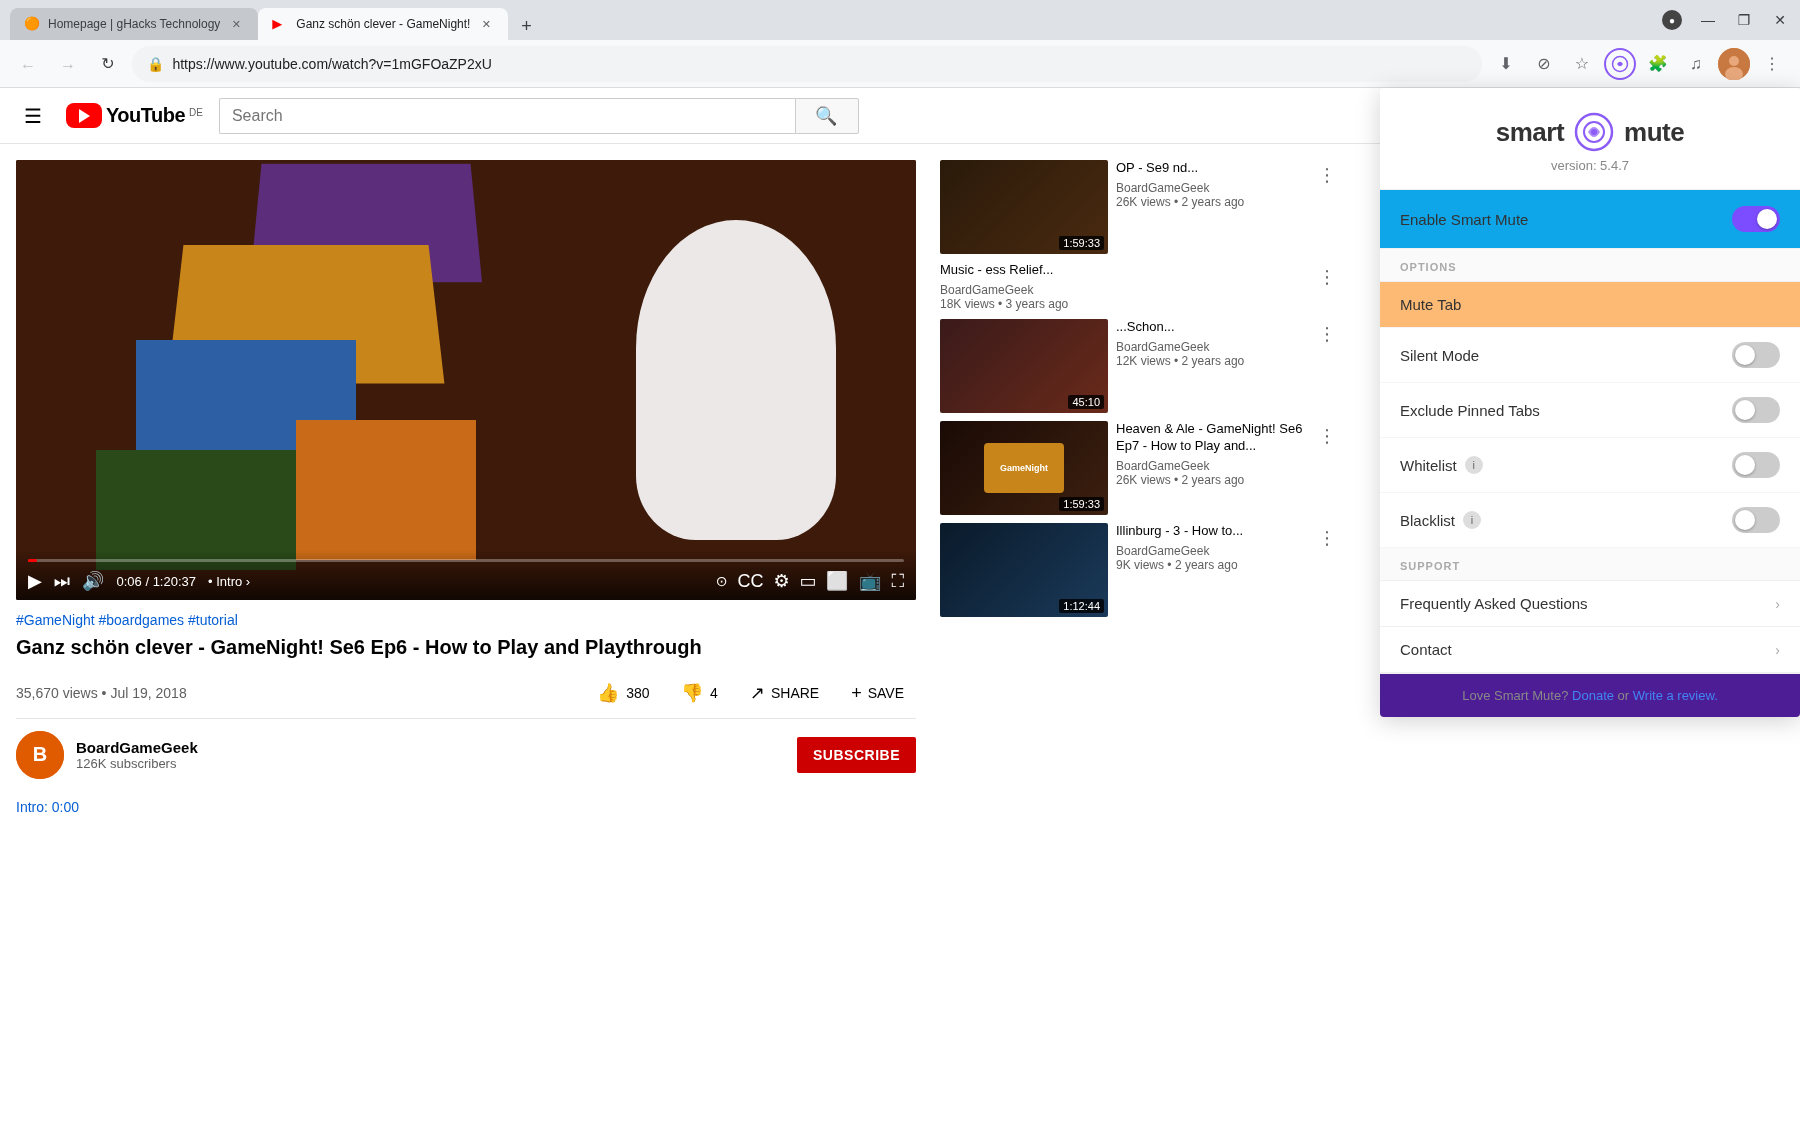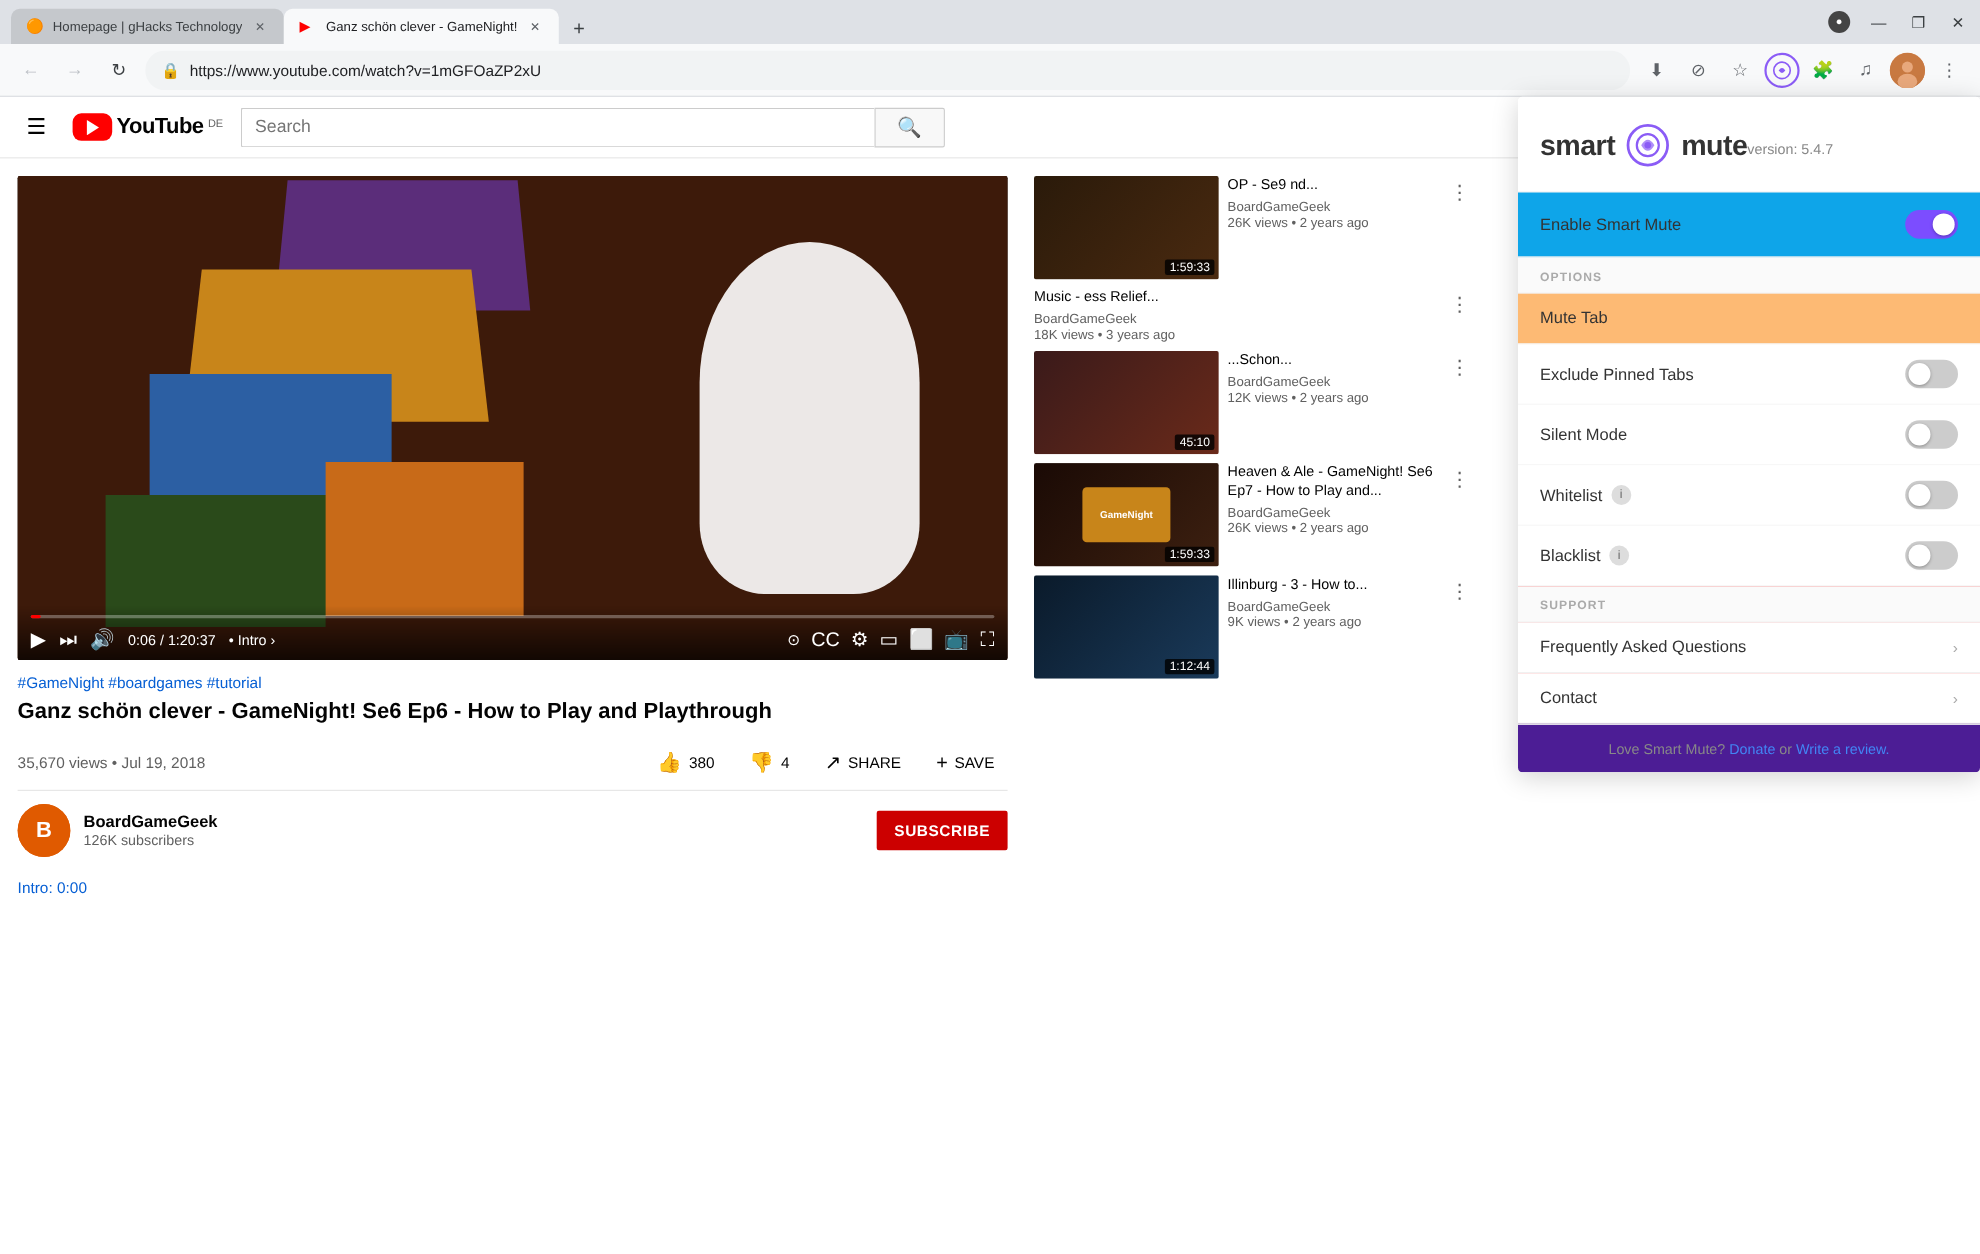--- a/index.html
+++ b/index.html
@@ -581,21 +581,21 @@
       background: white;
       box-shadow: 0 4px 24px rgba(0,0,0,0.18);
       border-radius: 4px;
       z-index: 1000;
       overflow: hidden;
     }
     .sm-header {
       background: white;
       padding: 24px 20px 16px;
       display: flex;
-      flex-direction: row;
+      flex-direction: column;
       align-items: center;
       border-bottom: 1px solid #f0f0f0;
     }
     .sm-logo {
       display: flex;
       align-items: center;
       gap: 10px;
       margin-bottom: 6px;
     }
     .sm-logo-text {
@@ -1016,30 +1016,30 @@
     </div>
 
     <div class="sm-section-title">OPTIONS</div>
 
     <div class="sm-mute-tab-row">
       <span class="sm-mute-tab-label">Mute Tab</span>
     </div>
 
     <div class="sm-option-row">
       <div class="sm-option-left">
-        <span class="sm-option-label">Exclude Pinned Tabs</span>
+        <span class="sm-option-label">Silent Mode</span>
       </div>
       <div class="toggle off">
         <div class="toggle-knob"></div>
       </div>
     </div>
 
     <div class="sm-option-row">
       <div class="sm-option-left">
-        <span class="sm-option-label">Silent Mode</span>
+        <span class="sm-option-label">Exclude Pinned Tabs</span>
       </div>
       <div class="toggle off">
         <div class="toggle-knob"></div>
       </div>
     </div>
 
     <div class="sm-option-row">
       <div class="sm-option-left">
         <span class="sm-option-label">Whitelist</span>
         <div class="sm-info-icon">i</div>

